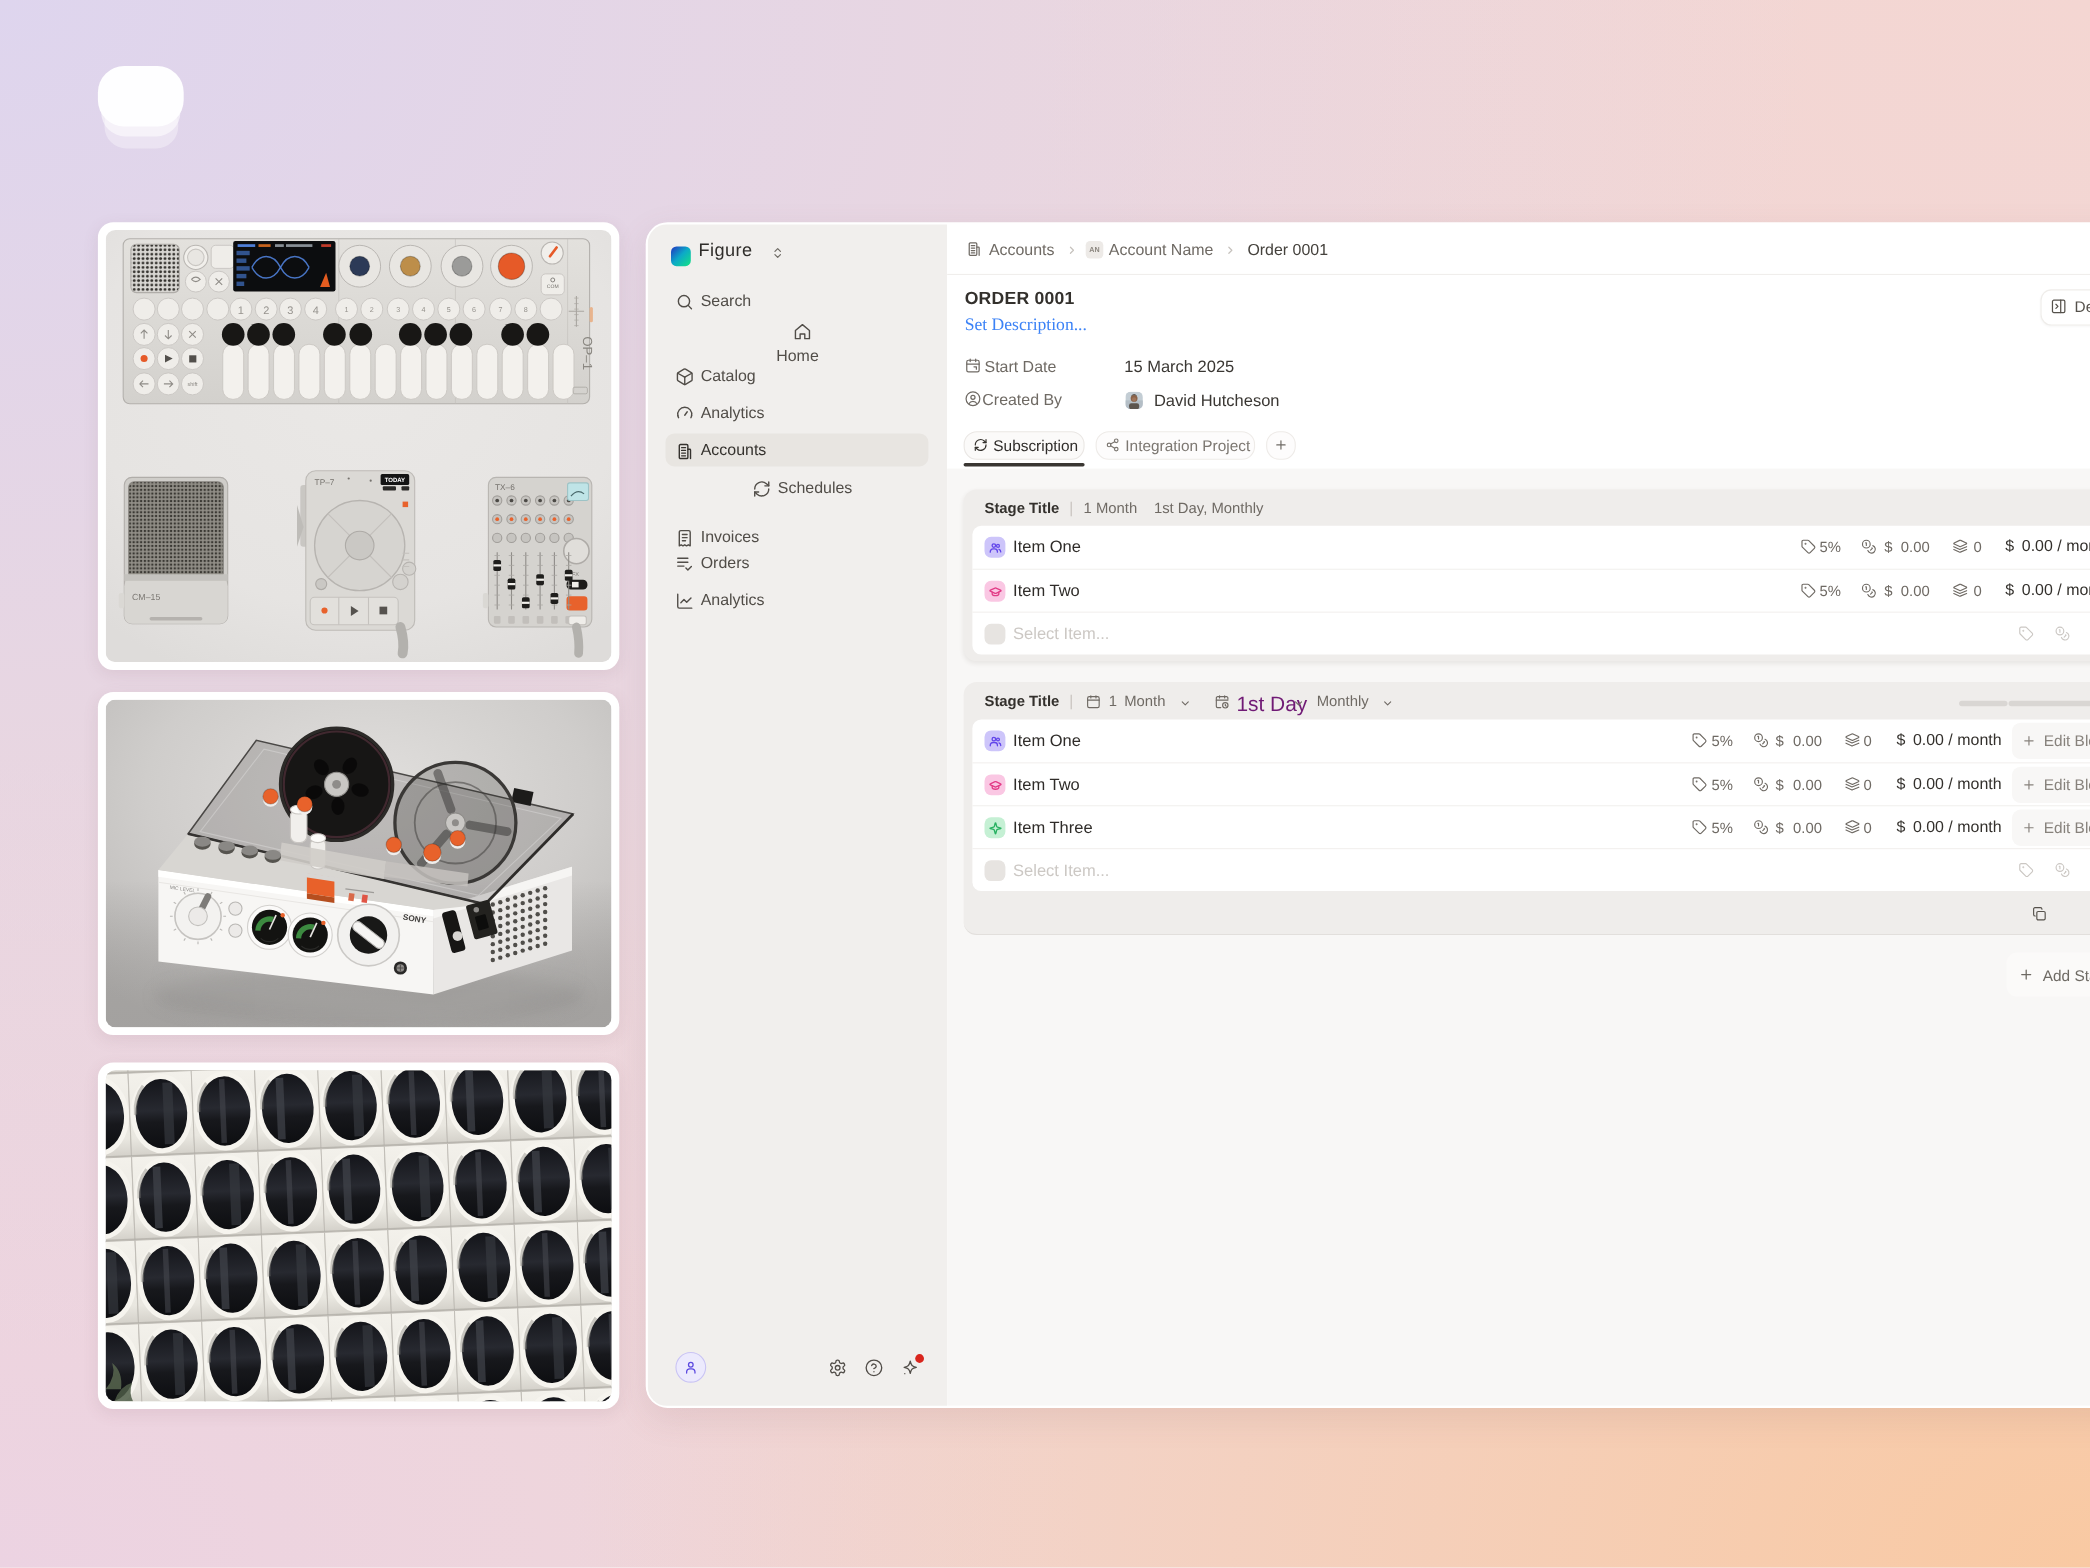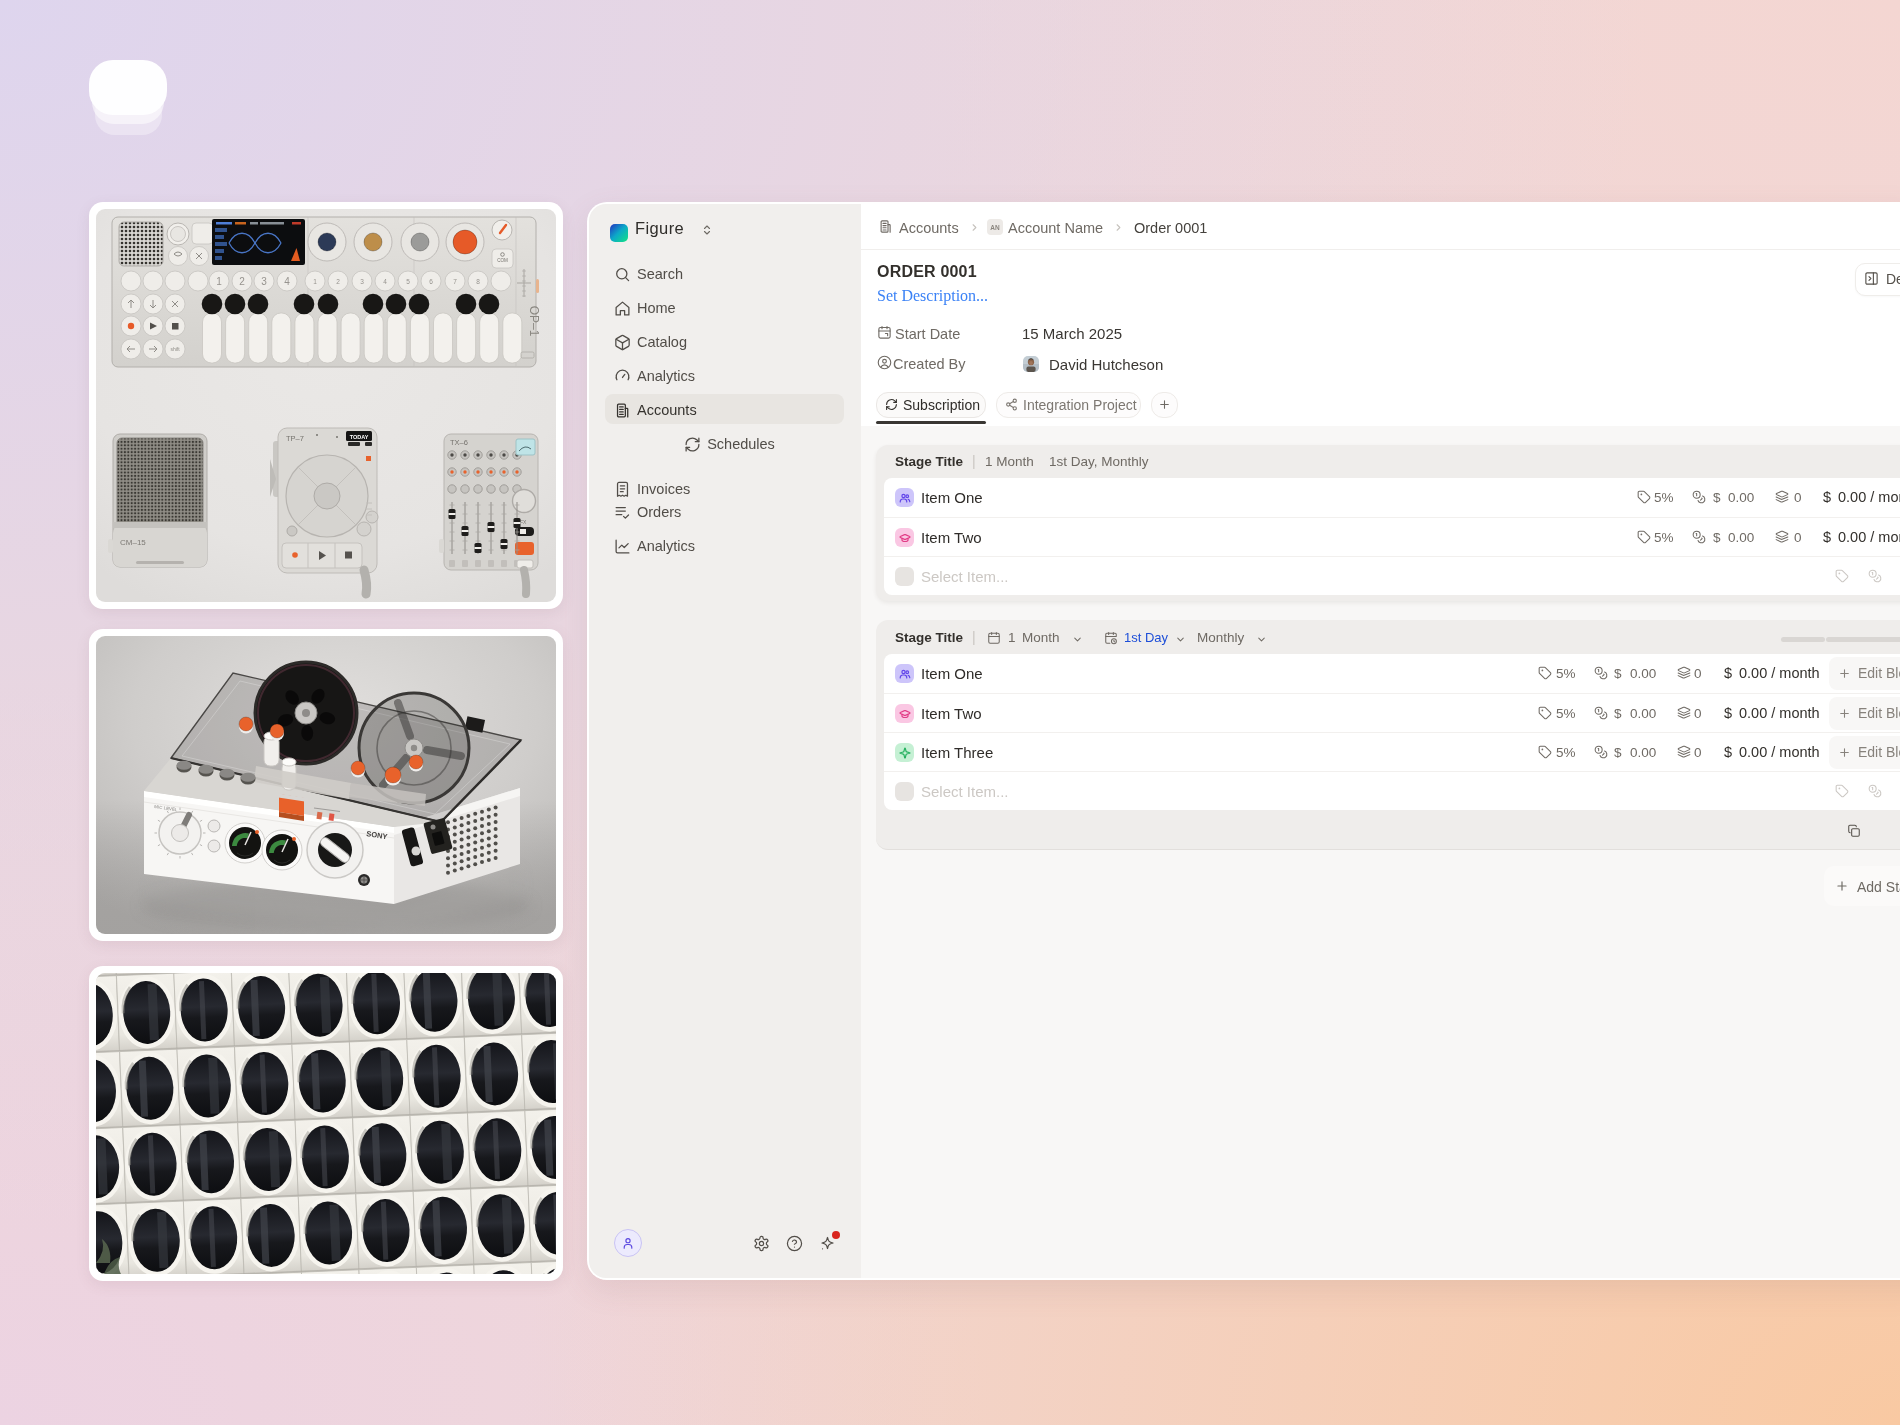--- a/index.html
+++ b/index.html
@@ -944,21 +944,21 @@
       </svg>
 
     <div class="abs" style="left:16px;top:190px;width:239px;height:30px;background:#e8e5e1;border-radius:8px;"></div>
     <div class="mitem" style="top:55px;">
         <svg width="17" height="17" viewBox="0 0 24 24" fill="none" stroke="#514d48" stroke-width="1.8" stroke-linecap="round">
           <circle cx="11" cy="11" r="7.2"></circle>
           <path d="m20.6 20.6-4.2-4.2"></path>
         </svg>
         <span>Search</span>
       </div>
-    <div class="mitem" style="top:89px;">
+    <div class="mitem" style="top:89px;flex-direction:column;">
         <svg width="17" height="17" viewBox="0 0 24 24" fill="none" stroke="#514d48" stroke-width="1.8" stroke-linecap="round" stroke-linejoin="round">
           <path d="M3 10.5 12 3l9 7.5V21h-6v-6h-6v6H3Z"></path>
         </svg>
         <span>Home</span>
       </div>
     <div class="mitem" style="top:123px;">
         <svg width="17" height="17" viewBox="0 0 24 24" fill="none" stroke="#514d48" stroke-width="1.8" stroke-linecap="round" stroke-linejoin="round">
           <path d="M11 21.7 3.6 17.4a2 2 0 0 1-1-1.7V8.3a2 2 0 0 1 1-1.7L11 2.3a2 2 0 0 1 2 0l7.4 4.3a2 2 0 0 1 1 1.7v7.4a2 2 0 0 1-1 1.7L13 21.7a2 2 0 0 1-2 0Z"></path>
           <path d="m3 7.5 9 5 9-5"></path>
           <path d="M12 22v-9.5"></path>
@@ -1211,21 +1211,21 @@
       <div class="abs" style="left:146px;top:10px;font-size:13.5px;color:#6f6a64;">Month</div>
       <svg class="abs" style="left:196px;top:14px;" width="11" height="11" viewBox="0 0 24 24" fill="none" stroke="#6f6a64" stroke-width="2.2" stroke-linecap="round" stroke-linejoin="round">
           <path d="m6 9 6 6 6-6"></path>
         </svg>
       <svg class="abs" style="left:228px;top:11px;" width="14" height="14" viewBox="0 0 24 24" fill="none" stroke="#6f6a64" stroke-width="1.8" stroke-linecap="round" stroke-linejoin="round">
           <path d="M21 8V6a2 2 0 0 0-2-2H5a2 2 0 0 0-2 2v13a2 2 0 0 0 2 2h5"></path>
           <path d="M8 2.5V6M16 2.5V6M3 9.5h18"></path>
           <circle cx="17" cy="17.5" r="4.2"></circle>
           <path d="M17 15.8v1.9l1.4 1"></path>
         </svg>
-      <div class="abs" style="left:248px;top:10px;font-size:13px;color:#1d4ed8;">1st Day</div>
+      <div class="abs" style="left:248px;top:10px;font-size:19px;color:#701a75;">1st Day</div>
       <svg class="abs" style="left:299px;top:14px;" width="11" height="11" viewBox="0 0 24 24" fill="none" stroke="#6f6a64" stroke-width="2.2" stroke-linecap="round" stroke-linejoin="round">
           <path d="m6 9 6 6 6-6"></path>
         </svg>
       <div class="abs" style="left:321px;top:10px;font-size:13.5px;color:#6f6a64;">Monthly</div>
       <svg class="abs" style="left:380px;top:14px;" width="11" height="11" viewBox="0 0 24 24" fill="none" stroke="#6f6a64" stroke-width="2.2" stroke-linecap="round" stroke-linejoin="round">
           <path d="m6 9 6 6 6-6"></path>
         </svg>
       <div class="abs" style="left:905px;top:17px;width:44px;height:5px;background:#d9d6d3;border-radius:3px;"></div>
       <div class="abs" style="left:950px;top:17px;width:115px;height:5px;background:#d9d6d3;border-radius:3px;"></div>
       <div class="abs" style="left:8px;top:34px;width:1051px;height:156px;background:#fff;border-radius:8px 0 0 8px;" id="s2rows">

